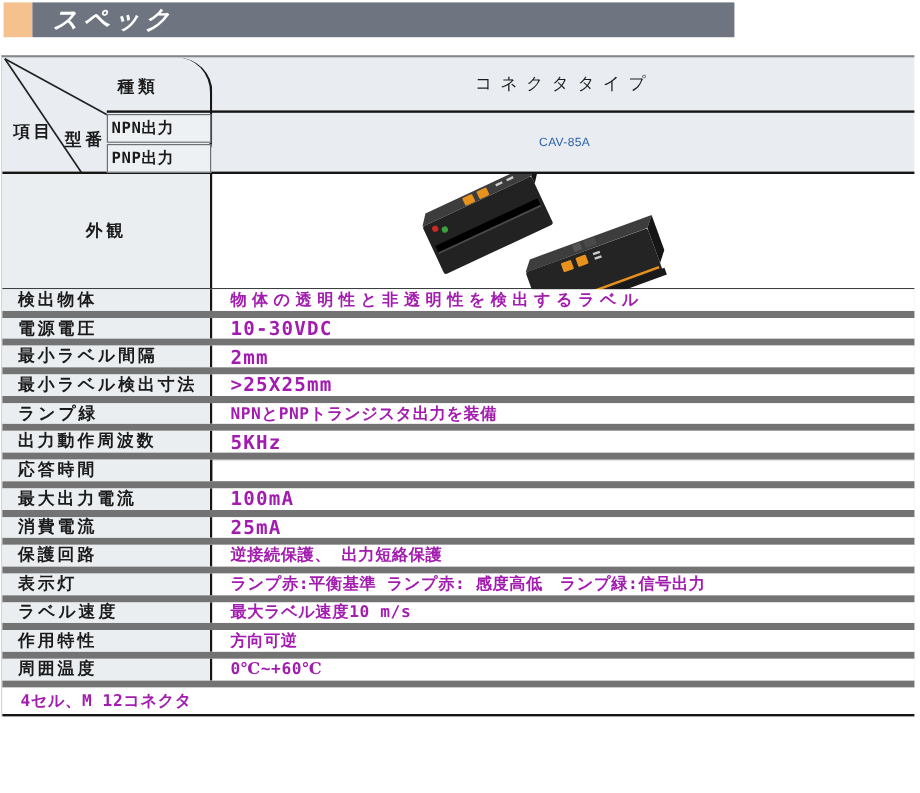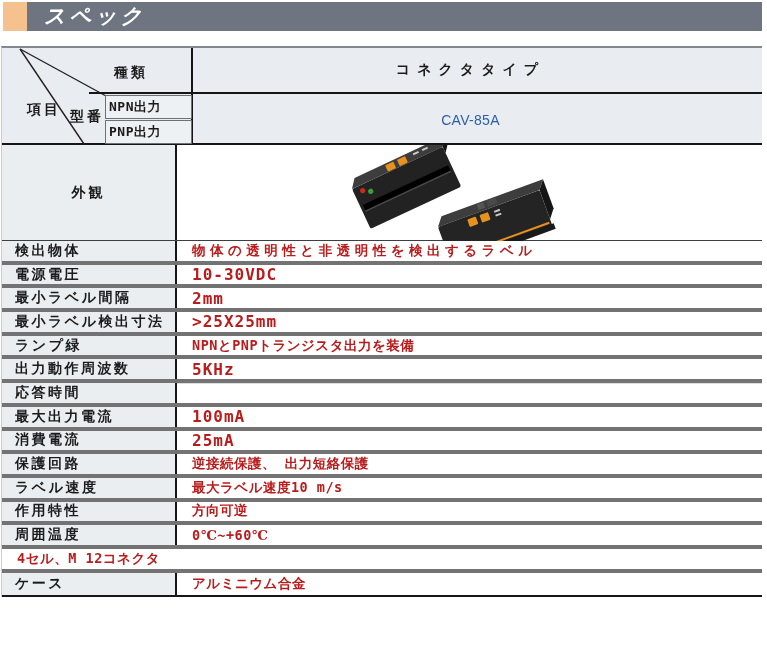--- a/index.html
+++ b/index.html
@@ -4,82 +4,82 @@
 <style>
   html,body{margin:0;padding:0;}
   body{
     width:767px;height:661px;position:relative;background:#ffffff;
     font-family:"DejaVu Serif","Liberation Serif",serif;
     -webkit-font-smoothing:antialiased;overflow:hidden;
   }
   *{box-sizing:border-box;}
 
   
-  .titlebar{position:absolute;left:3px;top:2px;width:759px;height:29px;display:flex;}
+  .titlebar{position:absolute;left:3px;top:2px;width:609px;height:29px;display:flex;}
   .chip{width:24px;height:29px;}
   .bar{flex:1;height:29px;display:flex;align-items:center;padding-left:17px;}
   .title-text{
     color:#ffffff;font-size:21px;font-style:italic;font-weight:600;
     letter-spacing:4px;line-height:1;transform:translateY(-1px);
   }
 
   
   .spec-table{position:absolute;left:1px;top:46px;width:761px;border-top:2px solid #83888e;border-left:1px solid #c9ccce;}
 
   
   .hdr{position:relative;height:97px;background:#e9edf1;border-bottom:2px solid #161616;}
-  .corner{position:absolute;left:16px;top:0;width:175px;height:97px;border-right:2px solid #161616;}
+  .corner{position:absolute;left:0;top:0;width:175px;height:97px;border-right:2px solid #161616;border-radius:29px;}
   .corner svg{position:absolute;left:0;top:0;}
   .corner-label{position:absolute;font-size:14px;font-weight:600;color:#1b1b1b;letter-spacing:3px;}
   .lab-kind{left:96px;top:16px;}
   .lab-item{left:9px;top:53px;}
   .lab-model{left:52px;top:60px;}
   .outbox{
     position:absolute;left:87px;width:87px;height:24px;border:1px solid #6d7176;
     background:#eef1f4;display:flex;align-items:center;padding-left:3px;
     font-size:13px;font-weight:600;color:#1b1b1b;
     font-family:"DejaVu Sans Mono","DejaVu Serif",serif;letter-spacing:0.5px;
   }
   .outbox.npn{top:47px;}
   .outbox.pnp{top:72px;}
   .hdr-divider{position:absolute;left:87px;right:0;top:44px;height:2px;background:#161616;}
   .kind-cell{
     position:absolute;left:177px;right:0;top:0;height:44px;display:flex;
-    align-items:center;justify-content:center;font-size:14px;font-weight:700;
+    align-items:center;justify-content:center;font-size:14px;font-weight:400;
     color:#1b1b1b;letter-spacing:7px;
   }
   .model-cell{
     position:absolute;left:177px;right:0;top:46px;height:51px;display:flex;
     align-items:center;justify-content:center;
     font-family:"Liberation Sans","DejaVu Sans",sans-serif;
-    font-size:14px;letter-spacing:0.3px;
+    font-size:10px;letter-spacing:0.3px;
   }
 
   
   .appearance{display:flex;height:96px;border-bottom:1px solid #3c3f42;}
   .app-label{
     width:175px;background:#eaeef1;border-right:2px solid #161616;display:flex;
     align-items:center;justify-content:center;font-size:14px;font-weight:600;
     color:#1b1b1b;letter-spacing:3px;
   }
   .app-img{flex:1;background:#ffffff;display:flex;align-items:center;justify-content:center;}
   .app-img svg{margin-left:-55px;}
 
   
-  .spec-row{display:flex;height:23.7px;border-bottom:4px solid #737373;box-shadow:0 1px 0 rgba(120,125,130,0.25);}
+  .spec-row{display:flex;height:23.7px;border-bottom:6px solid #737373;box-shadow:0 1px 0 rgba(120,125,130,0.25);}
   .spec-row:last-child{border-bottom:2px solid #161616;height:24.5px;box-shadow:none;}
   .lbl{
     width:175px;background:#eaeef1;border-right:2px solid #161616;display:flex;
     align-items:center;padding-left:13px;font-size:14px;font-weight:600;
     color:#1b1b1b;letter-spacing:2.5px;white-space:nowrap;
   }
   .val{
     flex:1;background:#ffffff;display:flex;align-items:center;padding-left:15px;
     font-family:"DejaVu Sans Mono","DejaVu Serif",serif;font-size:13.5px;
-    font-weight:600;color:#b91c1c;letter-spacing:0.5px;white-space:nowrap;
+    font-weight:600;color:#a21caf;letter-spacing:0.5px;white-space:nowrap;
   }
   .val.mono{letter-spacing:1px;font-size:16px;}
   .val.wide{letter-spacing:4.5px;}
 </style>
 </head>
 <body>
 
 <div class="titlebar">
   <div class="chip" style="background: rgb(245, 193, 143);"></div>
   <div class="bar" style="background: rgb(110, 116, 128);">
@@ -189,38 +189,38 @@
   <div class="spec-row">
     <div class="lbl">消費電流</div>
     <div class="val mono">25mA</div>
   </div>
 
   <div class="spec-row">
     <div class="lbl">保護回路</div>
     <div class="val">逆接続保護、 出力短絡保護</div>
   </div>
 
+  <div class="spec-row">
+    <div class="lbl">表示灯</div>
+    <div class="val">ランプ赤:平衡基準 ランプ赤: 感度高低　ランプ緑:信号出力</div>
+  </div>
 
   <div class="spec-row">
     <div class="lbl">ラベル速度</div>
     <div class="val">最大ラベル速度10 m/s</div>
   </div>
 
   <div class="spec-row">
     <div class="lbl">作用特性</div>
     <div class="val">方向可逆</div>
   </div>
 
   <div class="spec-row">
     <div class="lbl">周囲温度</div>
     <div class="val">0℃~+60℃</div>
   </div>
 
   <div class="spec-row">
     <div class="val">4セル、M 12コネクタ</div>
   </div>
 
-  <div class="spec-row">
-    <div class="lbl">ケース</div>
-    <div class="val">アルミニウム合金</div>
-  </div>
 </div>
 </div>
 
 </body></html>

